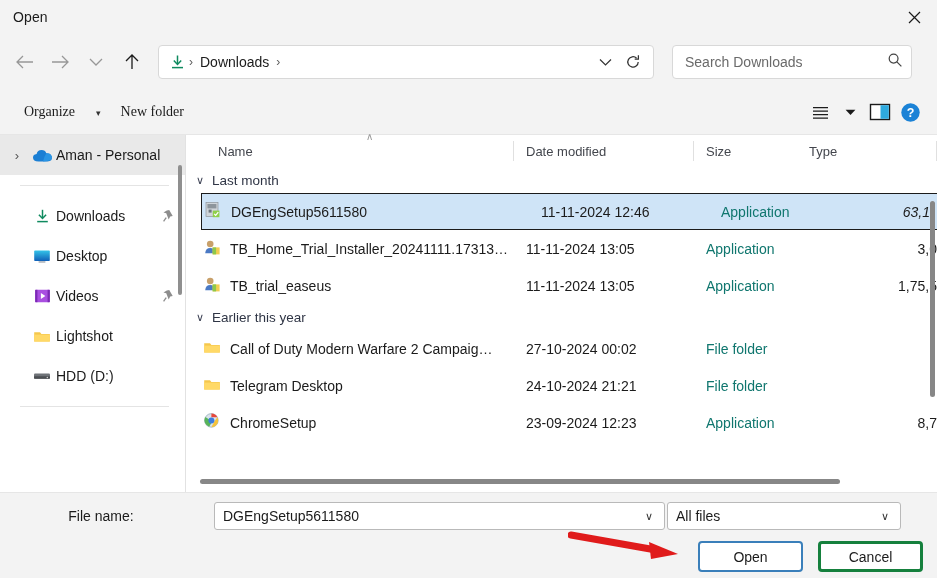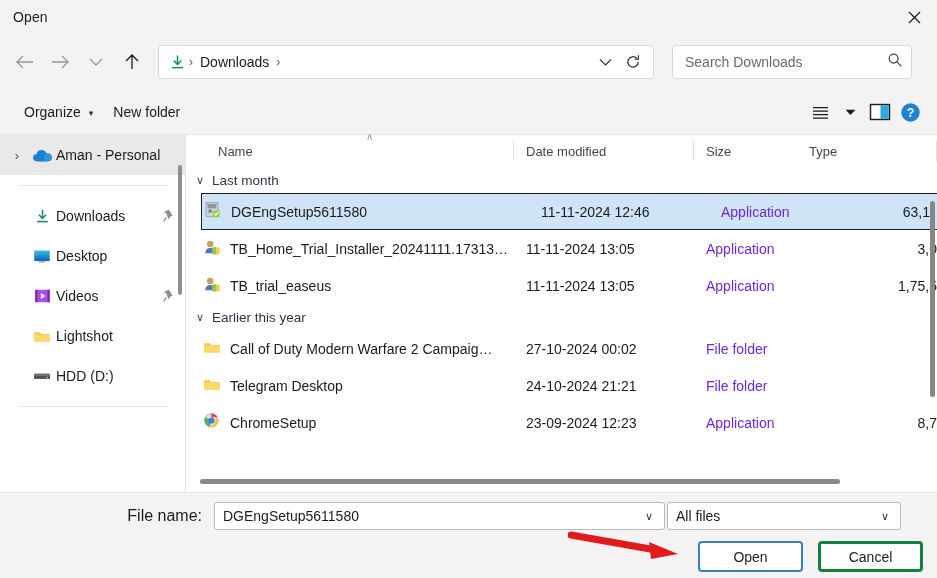--- a/index.html
+++ b/index.html
@@ -76,23 +76,23 @@
     flex: 1; font-size: 14px; color: #6a6a6a; white-space: nowrap; overflow: hidden;
   }
 
   
   .cmdbar {
     height: 44px; flex: 0 0 44px;
     display: flex; align-items: center;
     background: #f3f3f3; padding: 0 12px 0 14px;
   }
   .cmd-item {
-    display: flex; align-items: center; gap: 8px;
+    display: flex; align-items: center; gap: 21px;
     font-size: 14px; color: #1b1b1b;
-    padding: 6px 10px; border-radius: 4px; cursor: pointer;
+    padding: 6px 10px; border-radius: 4px; cursor: pointer; font-family: Liberation Serif, serif;
   }
   .cmd-caret { font-size: 9px; color: #333; transform: translateY(1px); }
   .cmd-spacer { flex: 1; }
   .cmd-icon-btn {
     width: 30px; height: 30px; display: flex; align-items: center;
     justify-content: center; cursor: pointer; border-radius: 4px;
   }
 
   
   .body {
@@ -176,25 +176,25 @@
   }
   .cell-name {
     flex: 0 0 328px; display: flex; align-items: center; gap: 9px;
     padding-left: 17px; min-width: 0;
   }
   .row.selected .cell-name { padding-left: 2px; flex-basis: 327px; }
   .cell-name .nm {
     white-space: nowrap; overflow: hidden; text-overflow: clip;
   }
   .cell-date { flex: 0 0 180px; padding-left: 12px; color: #1b1b1b; }
-  .cell-type { flex: 0 0 140px; padding-left: 12px; color: #6d28d9; }
+  .cell-type { flex: 0 0 140px; padding-left: 12px; color: #0f766e; }
   .cell-size {
     flex: 1; text-align: right; color: #1b1b1b;
   }
-  .row.selected .cell-size { padding-right: 7px; }
+  .row.selected .cell-size { padding-right: 7px; font-style: italic; }
 
   .v-scroll {
     position: absolute; right: 2px; top: 34px;
     width: 5px; height: 196px; border-radius: 3px; background: #878787;
   }
   .h-scroll-track {
     height: 22px; flex: 0 0 22px; position: relative;
     display: flex; align-items: center; background: #ffffff;
   }
   .h-scroll {
@@ -206,22 +206,22 @@
   .footer {
     flex: 0 0 86px; background: #f3f3f3;
     position: relative;
     border-top: 1px solid #e6e6e6;
   }
   .fname-row {
     display: flex; align-items: center; position: absolute;
     left: 0; top: 9px; width: 100%;
   }
   .fname-label {
-    width: 214px; text-align: right; padding-right: 12px;
-    font-size: 16px; color: #1b1b1b;
+    width: 214px; text-align: center; padding-right: 12px;
+    font-size: 14px; color: #1b1b1b;
   }
   .combo {
     height: 28px; background: #ffffff;
     border: 1px solid #b9b9b9; border-radius: 3px;
     display: flex; align-items: center; padding: 0 4px 0 8px;
   }
   .combo .val {
     flex: 1; font-size: 14px; color: #1b1b1b;
     white-space: nowrap; overflow: hidden;
   }

